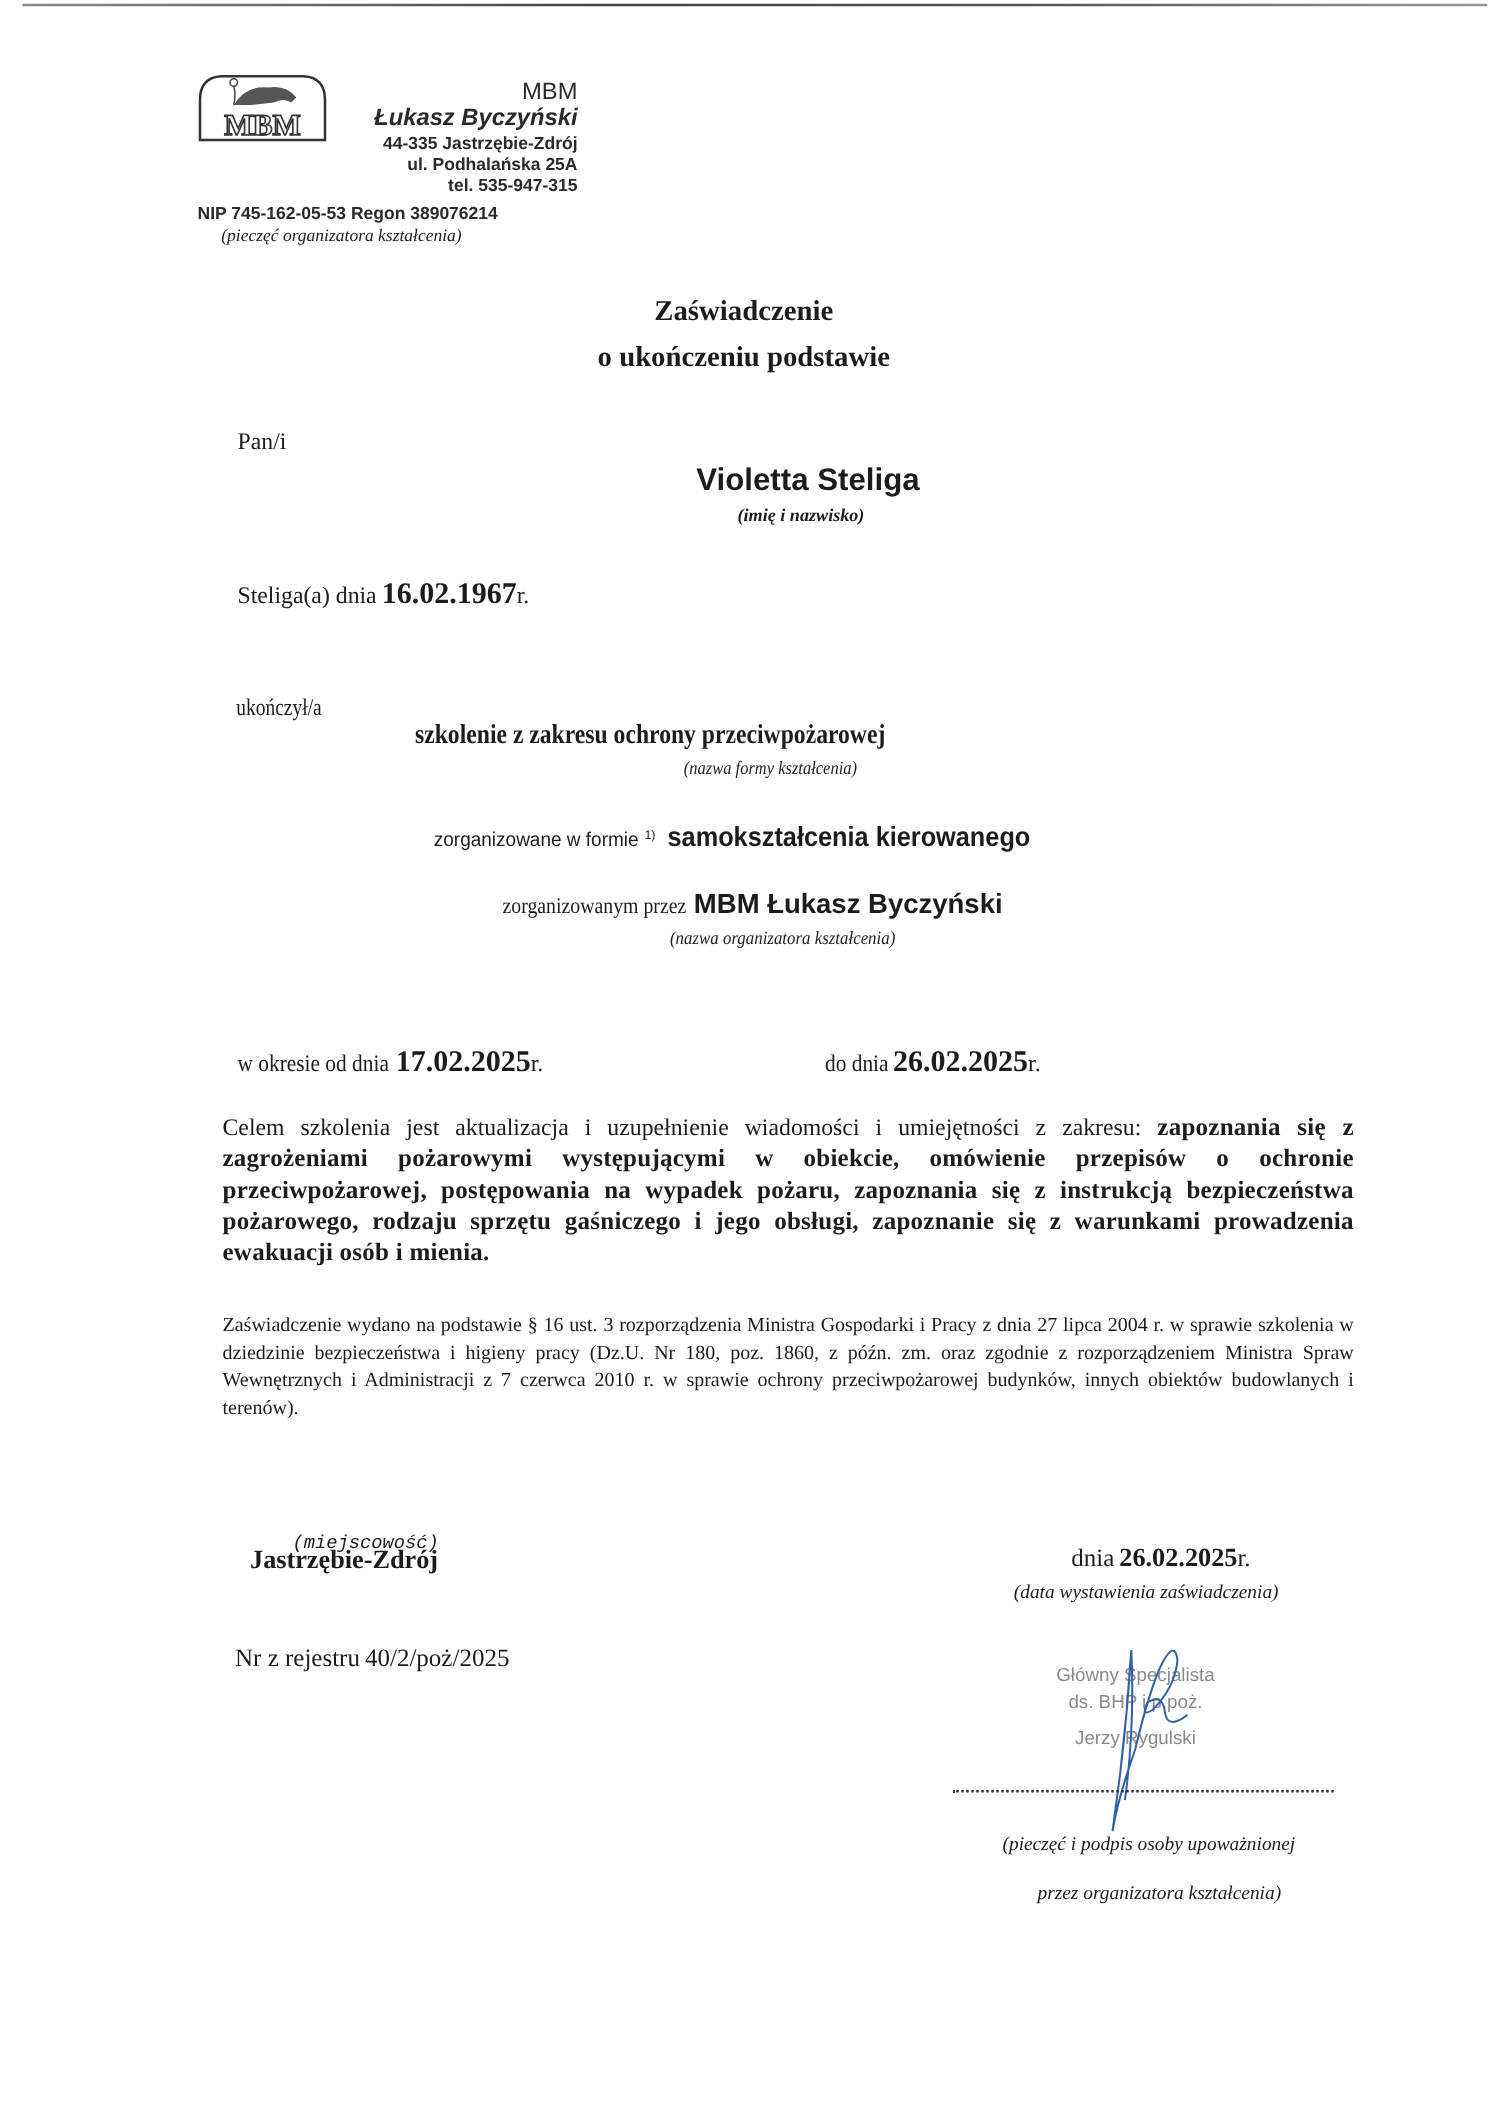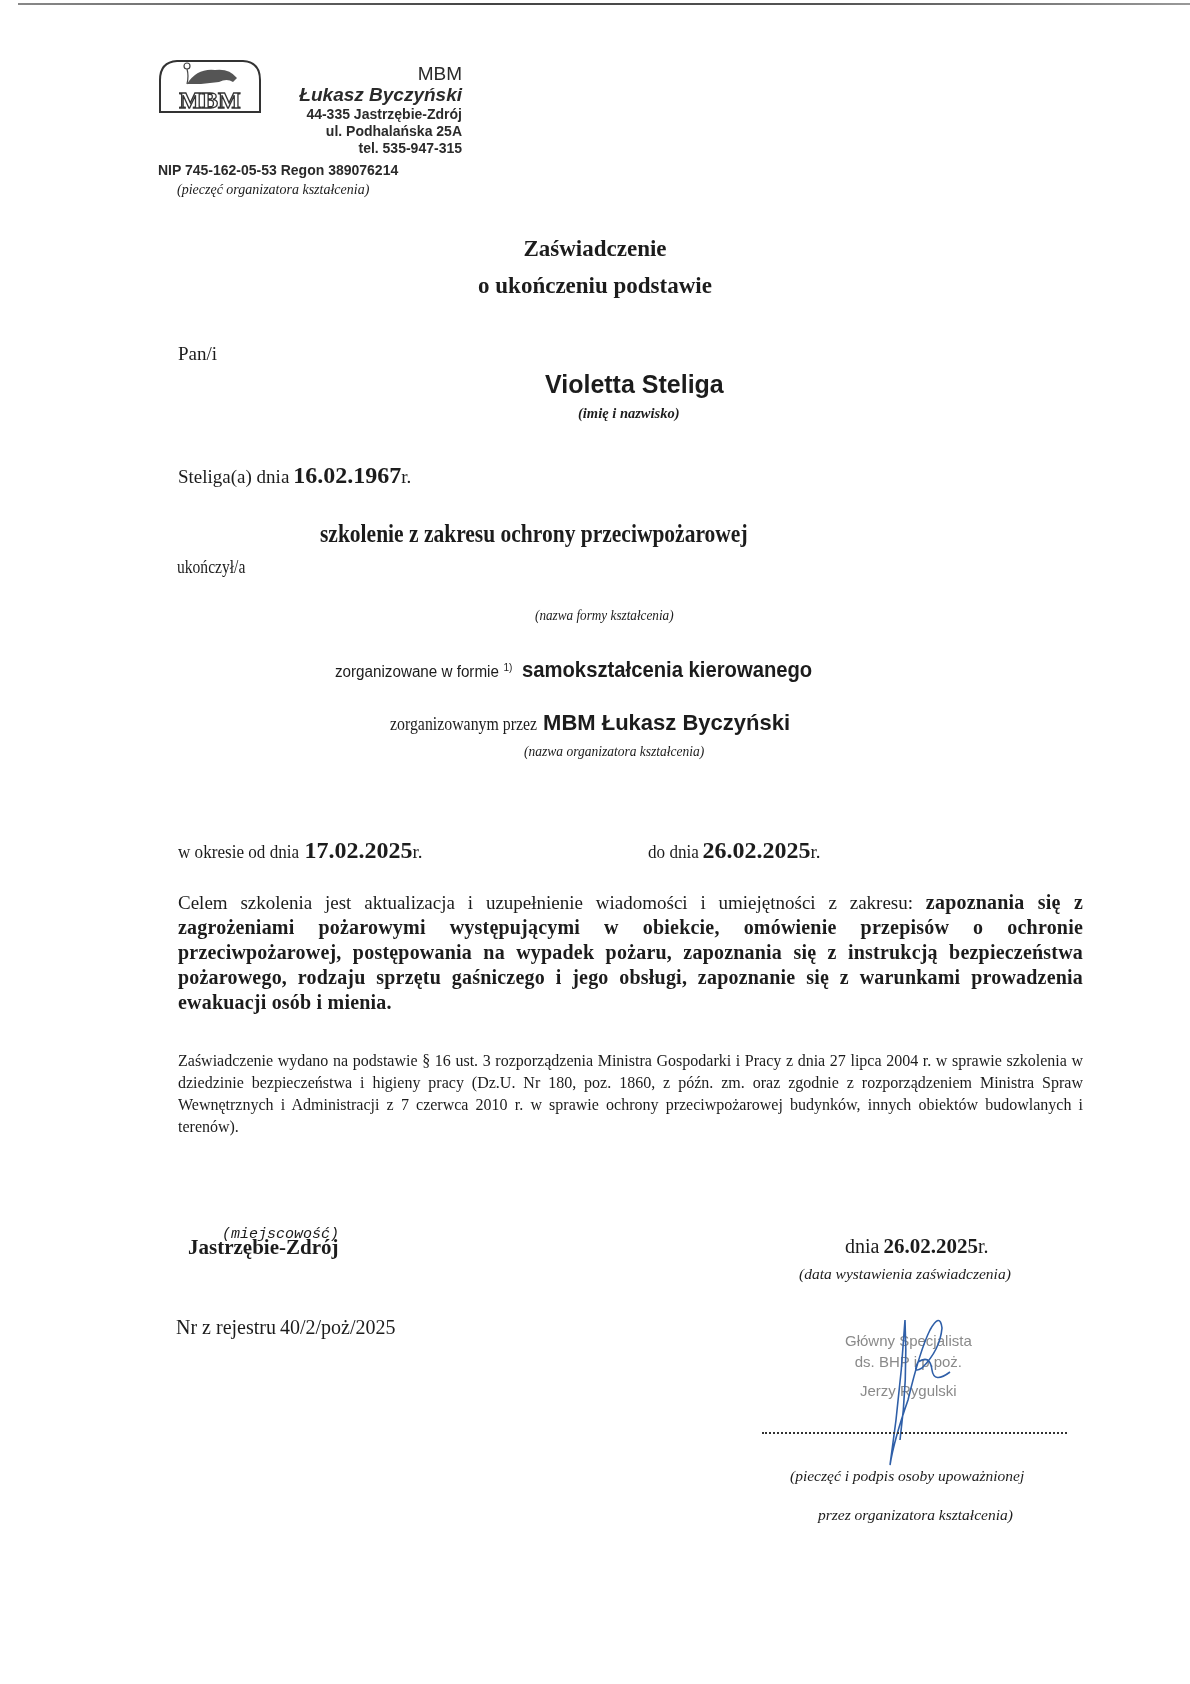--- a/index.html
+++ b/index.html
@@ -1,19 +1,19 @@
 <!DOCTYPE html>
 <html><head>
 <meta charset="utf-8">
 <style>
   html, body { margin: 0; padding: 0; background: #ffffff; }
   body { width: 1190px; height: 1684px; position: relative; overflow: hidden; color: #1c1c1c; }
   .serif { font-family: "Liberation Serif", "DejaVu Serif", serif; }
   .sans { font-family: "Liberation Sans", "DejaVu Sans", sans-serif; }
-  .abs { position: absolute; white-space: nowrap; }
+  .abs { position: absolute; white-space: nowrap; margin-left: 12px; }
   .top-rule { position: absolute; left: 18px; top: 3px; width: 1172px; height: 2px; background: linear-gradient(90deg, #888 0%, #444 40%, #555 70%, #999 100%); }
 
   
   .logo { position: absolute; left: 157px; top: 58px; width: 106px; height: 56px; }
   .stamp-text { position: absolute; left: 262px; top: 63px; width: 200px; text-align: right; font-family: "Liberation Sans", sans-serif; color: #2a2a2a; }
   .stamp-name { font-size: 19px; line-height: 21px; }
   .stamp-owner { font-size: 19px; line-height: 22px; font-style: italic; font-weight: bold; }
   .stamp-line { font-size: 14px; line-height: 17px; font-weight: bold; }
   .stamp-ids { position: absolute; left: 158px; top: 162px; font-size: 14px; font-weight: bold; font-family: "Liberation Sans", sans-serif; color: #2a2a2a; }
   .stamp-caption { position: absolute; left: 177px; top: 182px; font-size: 14px; font-style: italic; font-family: "Liberation Serif", serif; }
@@ -63,21 +63,21 @@
 <div class="abs label" style="left:178px; top:343px;">Pan/i</div>
 <div class="abs sans" style="left:545px; top:370px; font-size:25px; font-weight:bold;">Violetta Steliga</div>
 <div class="abs caption" style="left:578px; top:405px;font-weight:bold;">(imię i nazwisko)</div>
 
 <div class="abs" style="left:178px; top:462px;">
   <span class="label">Steliga(a) dnia</span>
   <span class="big-date">16.02.1967</span><span class="label">r.</span>
 </div>
 
 <div class="abs label" style="left:177px; top:556px;"><span class="cond">ukończył/a</span></div>
-<div class="abs serif" style="left:320px; top:520px; font-size:25px; font-weight:bold;"><span class="cond" style="transform:scaleX(0.86);">szkolenie z zakresu ochrony przeciwpożarowej</span></div>
+<div class="abs serif" style="left:320px; top:574px; font-size:22px; font-weight:bold;"><span class="cond" style="transform:scaleX(0.86);">szkolenie z zakresu ochrony przeciwpożarowej</span></div>
 <div class="abs caption" style="left:535px; top:607px; font-size:15px;"><span class="cond" style="transform:scaleX(0.88);">(nazwa formy kształcenia)</span></div>
 
 <div class="abs" style="left:335px; top:657px;">
   <span class="sans" style="font-size:16px;"><span class="cond" style="transform:scaleX(0.95);">zorganizowane w formie</span></span><sup class="sans" style="font-size:10px; margin-left:-4px;">1)</sup>
   <span class="sans" style="font-size:22px; font-weight:bold; margin-left:6px;"><span class="cond" style="transform:scaleX(0.92);">samokształcenia kierowanego</span></span>
 </div>
 
 <div class="abs" style="left:390px; top:710px;">
   <span class="label" style="font-size:18px;"><span class="cond" style="transform:scaleX(0.88);">zorganizowanym przez</span></span>
   <span class="sans" style="font-size:22px; font-weight:bold; margin-left:-18px;">MBM Łukasz Byczyński</span>

